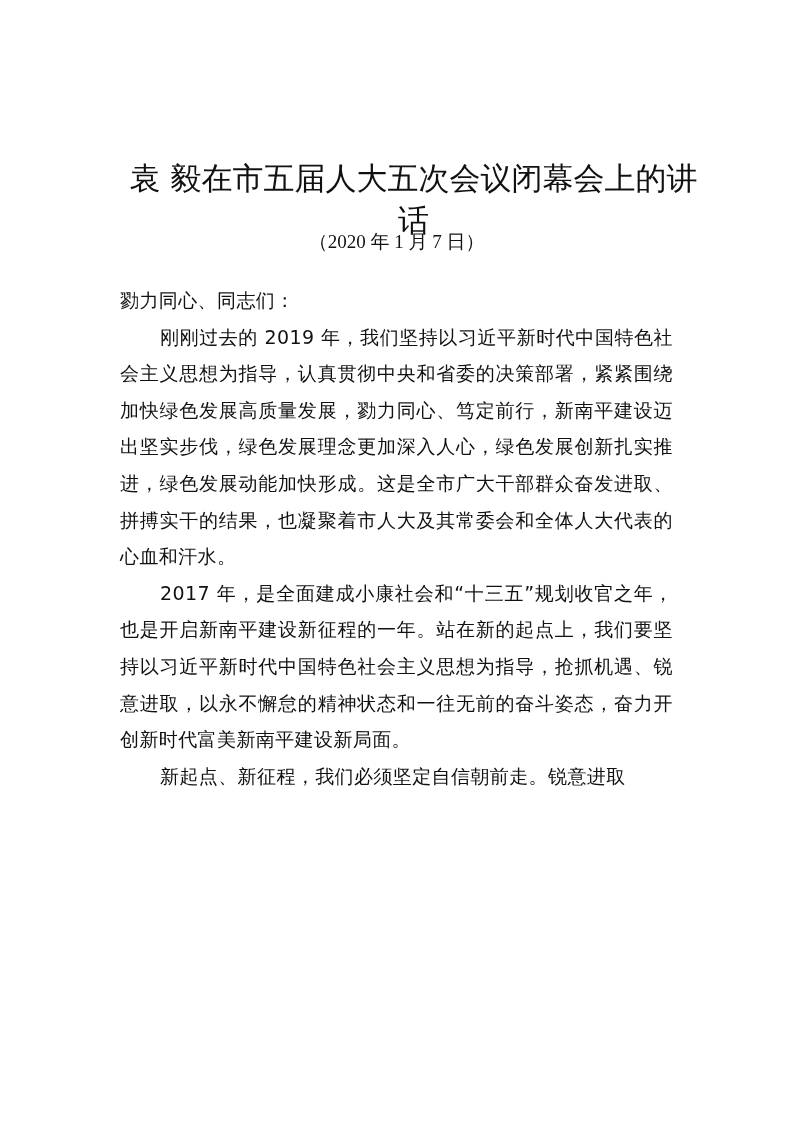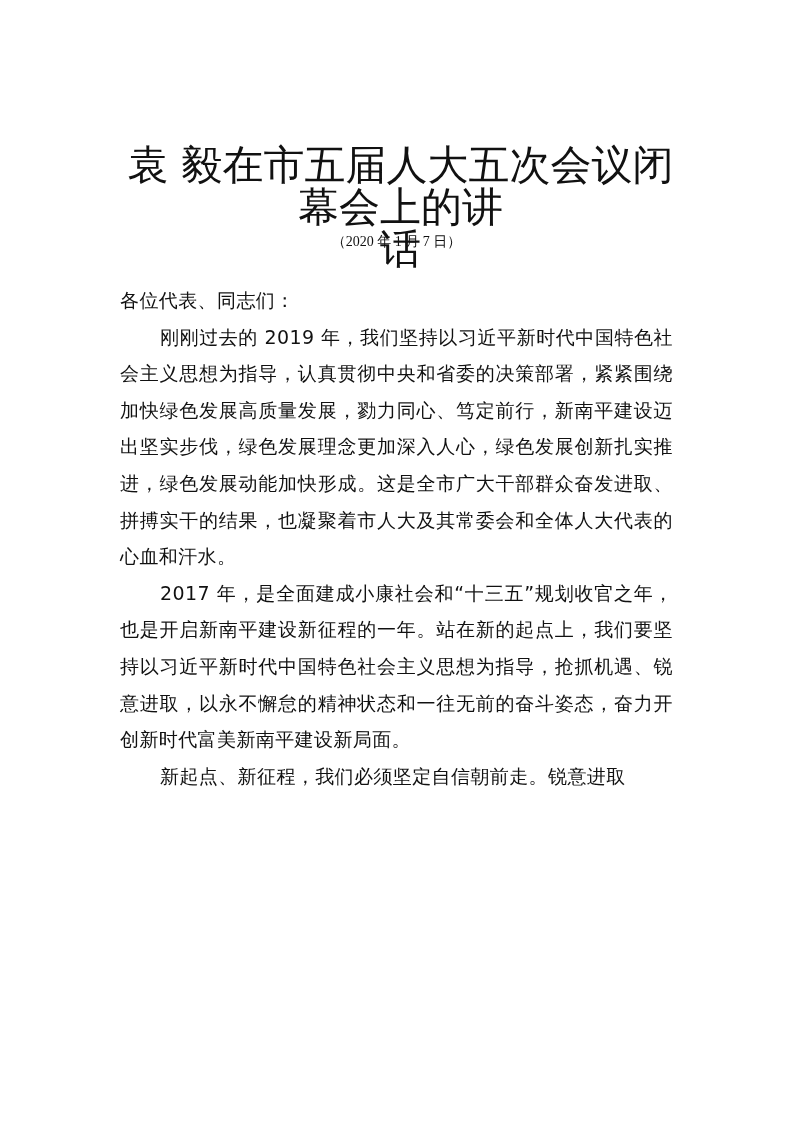--- a/index.html
+++ b/index.html
@@ -1,25 +1,25 @@
 <!DOCTYPE html>
 <html><head>
   <meta charset="utf-8">
   <style>
     html, body { margin: 0; padding: 0; background: #ffffff; }
     body { width: 793px; height: 1122px; position: relative; overflow: hidden; font-family: "DejaVu Serif", "Liberation Serif", serif; color: #111; }
     .page { position: absolute; left: 0; top: 0; width: 793px; height: 1122px; background: #fff; }
     .title {
       position: absolute; left: 110px; top: 140px; width: 573px;
-      text-align: center; font-size: 41px; line-height: 42px; letter-spacing: 0px;
-      font-family: "DejaVu Serif", "Liberation Serif", serif; font-weight: normal; margin: 4px;
+      text-align: center; font-size: 31px; line-height: 42px; letter-spacing: 0px;
+      font-family: "DejaVu Serif", "Liberation Serif", serif; font-weight: normal; margin: 17px;
     }
     .date {
       position: absolute; left: 0; top: 229px; width: 793px;
-      text-align: center; font-size: 14px; line-height: 26px;
+      text-align: center; font-size: 19px; line-height: 26px;
       font-family: "Liberation Serif", "DejaVu Serif", serif;
     }
     .body {
       position: absolute; left: 120px; top: 282px; width: 553px;
       font-size: 19px; line-height: 36.6px; text-align: justify;
       font-family: "DejaVu Sans", "Liberation Sans", sans-serif;
       letter-spacing: 0.4px;
     }
     .body p { margin: 0; }
     .body p.indent { text-indent: 40px; }
@@ -28,18 +28,18 @@
 <body>
 
 <div class="page">
   <h1 class="title">
     <span>袁 毅在市五届人大五次会议闭幕会上的讲</span><br>
     <span>话</span>
   </h1>
   <div class="date">（2020 年 1 月 7 日）</div>
 
   <div class="body">
-    <p>各位代表、同志们：</p>
+    <p>勠力同心、同志们：</p>
     <p class="indent">刚刚过去的 2019 年，我们坚持以习近平新时代中国特色社会主义思想为指导，认真贯彻中央和省委的决策部署，紧紧围绕加快绿色发展高质量发展，勠力同心、笃定前行，新南平建设迈出坚实步伐，绿色发展理念更加深入人心，绿色发展创新扎实推进，绿色发展动能加快形成。这是全市广大干部群众奋发进取、拼搏实干的结果，也凝聚着市人大及其常委会和全体人大代表的心血和汗水。</p>
     <p class="indent">2017 年，是全面建成小康社会和“十三五”规划收官之年，也是开启新南平建设新征程的一年。站在新的起点上，我们要坚持以习近平新时代中国特色社会主义思想为指导，抢抓机遇、锐意进取，以永不懈怠的精神状态和一往无前的奋斗姿态，奋力开创新时代富美新南平建设新局面。</p>
     <p class="indent">新起点、新征程，我们必须坚定自信朝前走。锐意进取</p>
   </div>
 </div>
 
 </body></html>

